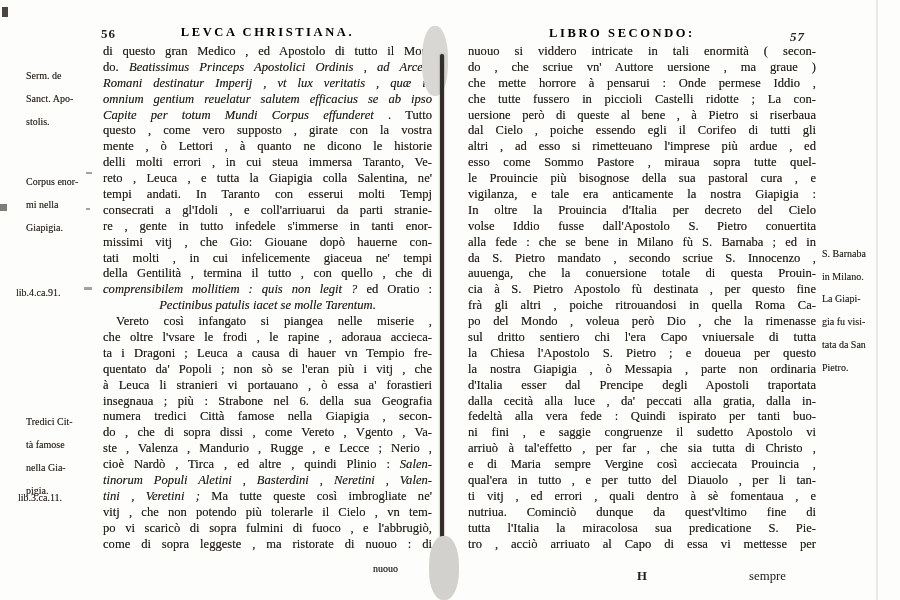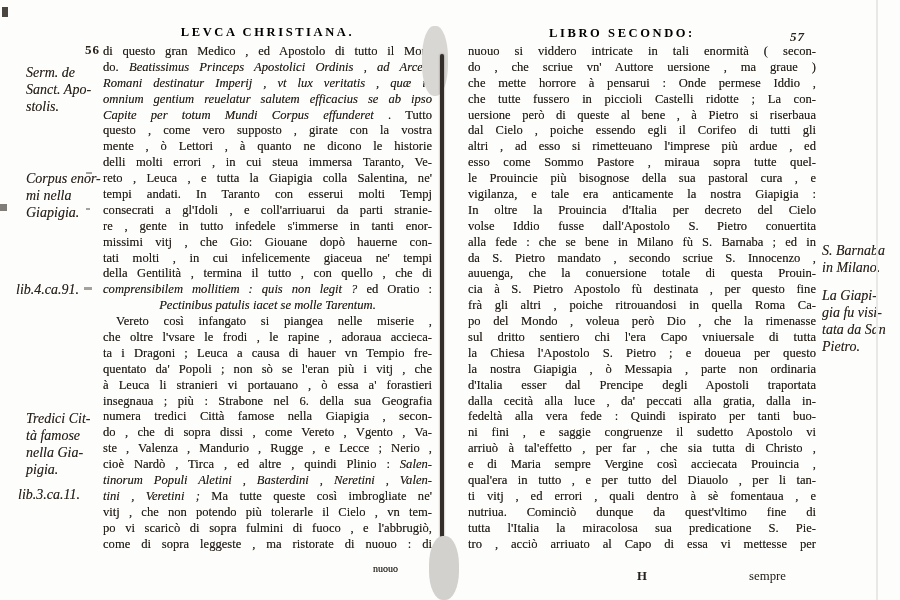--- a/index.html
+++ b/index.html
@@ -17,36 +17,36 @@
   .line .it{font-style:italic;}
   .line.center{text-align:center;text-align-last:center;}
   .line.indent{padding-left:13px;}
   
   .catch{position:absolute;font-size:10px;line-height:15px;text-align:right;
          text-shadow:0 0 0.5px rgba(38,32,26,.55);}
   .sigline{position:absolute;height:16px;font-size:12.8px;}
   .sig{position:absolute;left:50%;transform:translateX(-50%);font-weight:700;}
   .sigcatch{position:absolute;right:30px;}
   
-  .note{position:absolute;font-style:italic;font-size:14px;line-height:17px;
+  .note{position:absolute;font-size:10px;line-height:23px;
         white-space:pre-line;color:#2b241d;text-shadow:0 0 0.5px rgba(43,36,29,.5);}
   
   .smudge{position:absolute;background:#d8d7d4;border-radius:45%;}
   .gutterline{position:absolute;left:440px;top:54px;width:4px;height:492px;
               background:#332e29;border-radius:2px;box-shadow:0 0 2px rgba(51,46,41,.6);}
   .edge-mark{position:absolute;background:#4a453f;}
   .faint-dash{position:absolute;background:#6a655e;opacity:.6;}
   .right-streak{position:absolute;left:876px;top:0;width:2px;height:600px;background:#e9e8e6;}
 </style>
 </head>
 <body>
 
 <div class="canvas">
 
-  <span class="pnum" style="left:85px;top:26px;margin-top:16px;">56</span>
+  <span class="pnum" style="left:101px;top:26px;">56</span>
   <span class="rtitle" style="left:103px;width:329px;top:25px;">LEVCA CHRISTIANA.</span>
   <div class="body" id="left-body" style="left:103px;width:329px;">
       <div class="line"><span>di questo gran Medico , ed Apostolo di tutto il Mon-</span></div>
       <div class="line"><span>do. </span><span class="it">Beatissimus Princeps Apostolici Ordinis , ad Arcem</span></div>
       <div class="line"><span class="it">Romani destinatur Imperij , vt lux veritatis , quæ in</span></div>
       <div class="line"><span class="it">omnium gentium reuelatur salutem efficacius se ab ipso</span></div>
       <div class="line"><span class="it">Capite per totum Mundi Corpus effunderet</span><span> . Tutto</span></div>
       <div class="line"><span>questo , come vero supposto , girate con la vostra</span></div>
       <div class="line"><span>mente , ò Lettori , à quanto ne dicono le historie</span></div>
       <div class="line"><span>delli molti errori , in cui steua immersa Taranto, Ve-</span></div>

